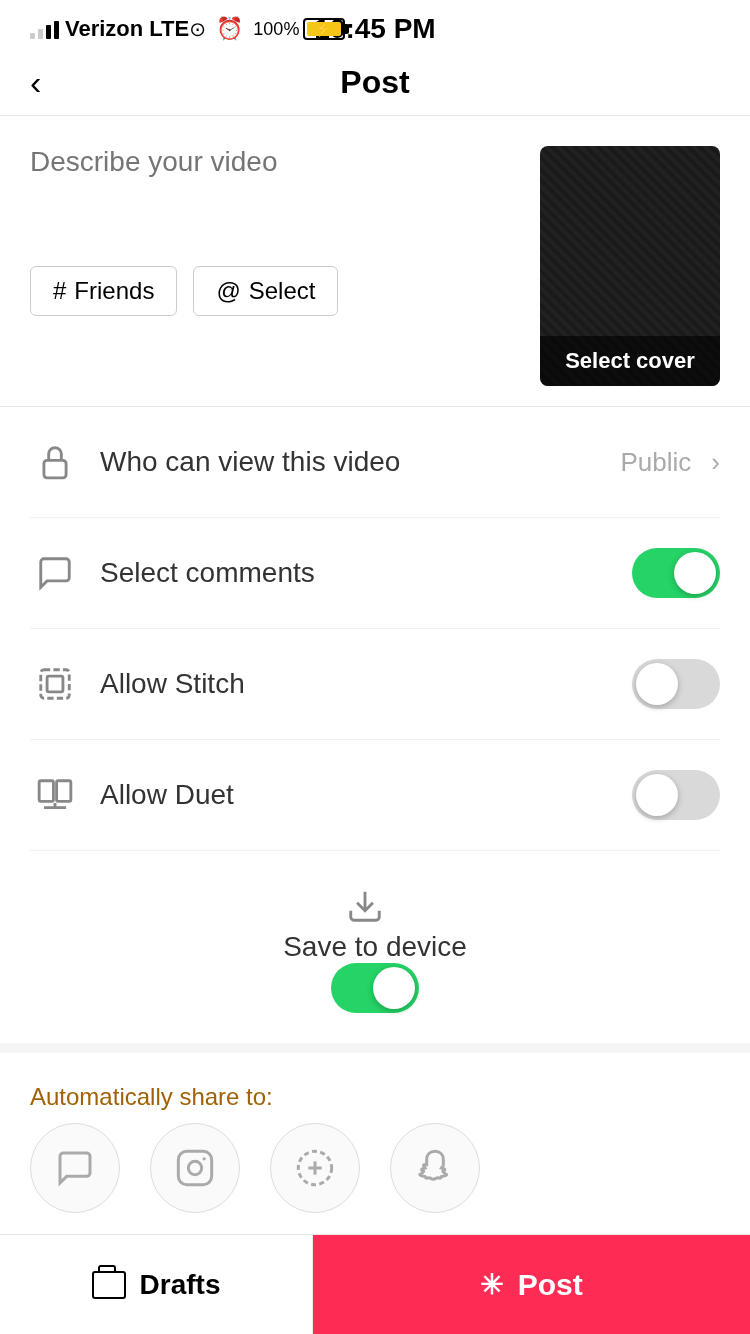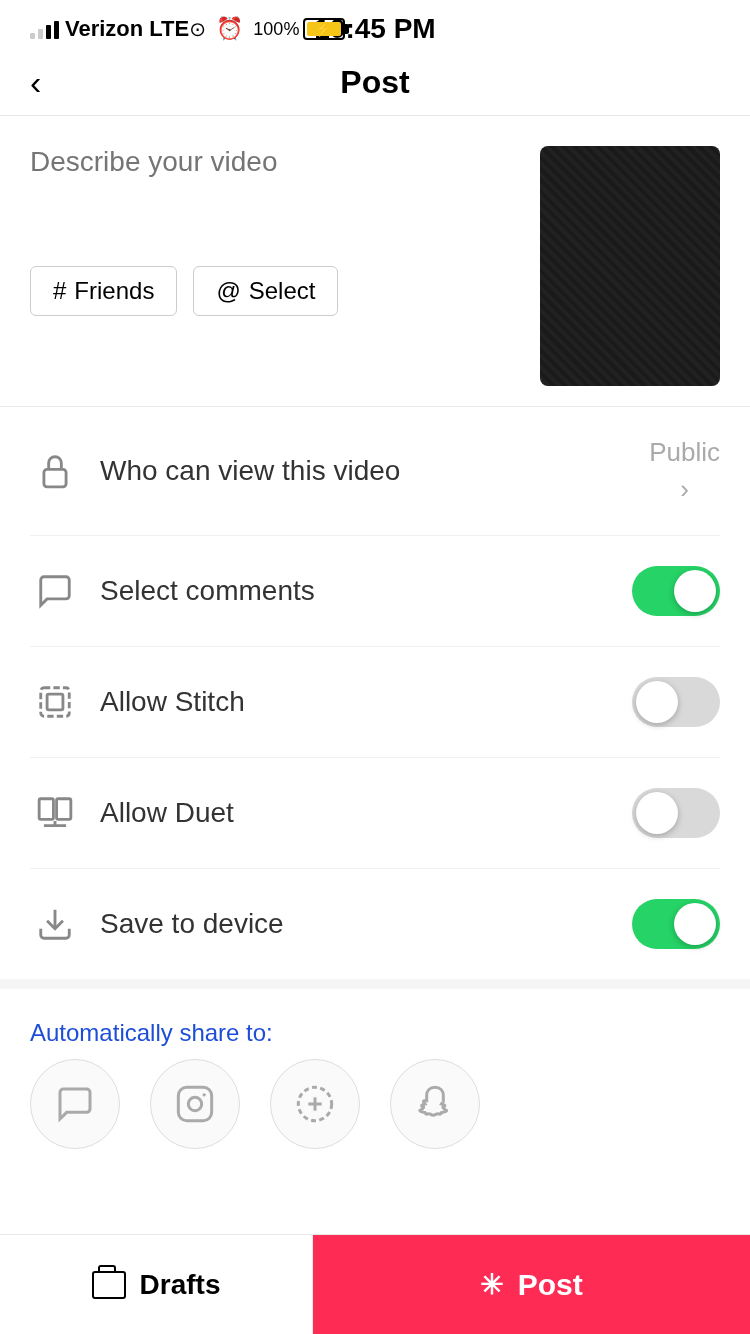--- a/index.html
+++ b/index.html
@@ -200,20 +200,21 @@
       padding: 0 30px;
     }
     .setting-row {
       display: flex;
       align-items: center;
       padding: 30px 0;
       border-bottom: 1px solid #f0f0f0;
     }
     .setting-row:last-child {
       border-bottom: none;
+      flex-direction: column;
     }
     .setting-icon {
       width: 50px;
       height: 50px;
       display: flex;
       align-items: center;
       justify-content: center;
       margin-right: 20px;
       flex-shrink: 0;
     }
@@ -227,41 +228,40 @@
     .setting-label {
       flex: 1;
       font-size: 28px;
       color: #333;
     }
     .setting-value {
       font-size: 26px;
       color: #aaa;
       display: flex;
       align-items: center;
-      gap: 6px;
-      flex-direction: column;
+      gap: 20px;
     }
     .chevron {
       font-size: 26px;
       color: #aaa;
     }
 
     
     .section-divider {
       height: 10px;
       background: #f5f5f5;
     }
 
     
     .share-section {
       padding: 30px 30px 20px;
     }
     .share-label {
       font-size: 24px;
-      color: #1d4ed8;
+      color: #a16207;
       margin-bottom: 12px;
     }
     .share-icons {
       display: flex;
       gap: 30px;
     }
     .share-icon-btn {
       width: 90px;
       height: 90px;
       border-radius: 50%;
@@ -410,20 +410,21 @@
           <span>Friends</span>
         </button>
         <button class="tag-btn">
           <span class="tag-btn-icon">@</span>
           <span>Select</span>
         </button>
       </div>
     </div>
     <div class="video-thumb">
       <div class="thumb-bg"></div>
+      <div class="select-cover-label">Select cover</div>
     </div>
   </div>
 
   <div class="settings-section">
 
     <div class="setting-row">
       <div class="setting-icon">
         <svg viewBox="0 0 24 24" xmlns="http://www.w3.org/2000/svg">
           <rect x="5" y="11" width="14" height="11" rx="2" ry="2"></rect>
           <path d="M8 11V7a4 4 0 0 1 8 0v4"></path>

